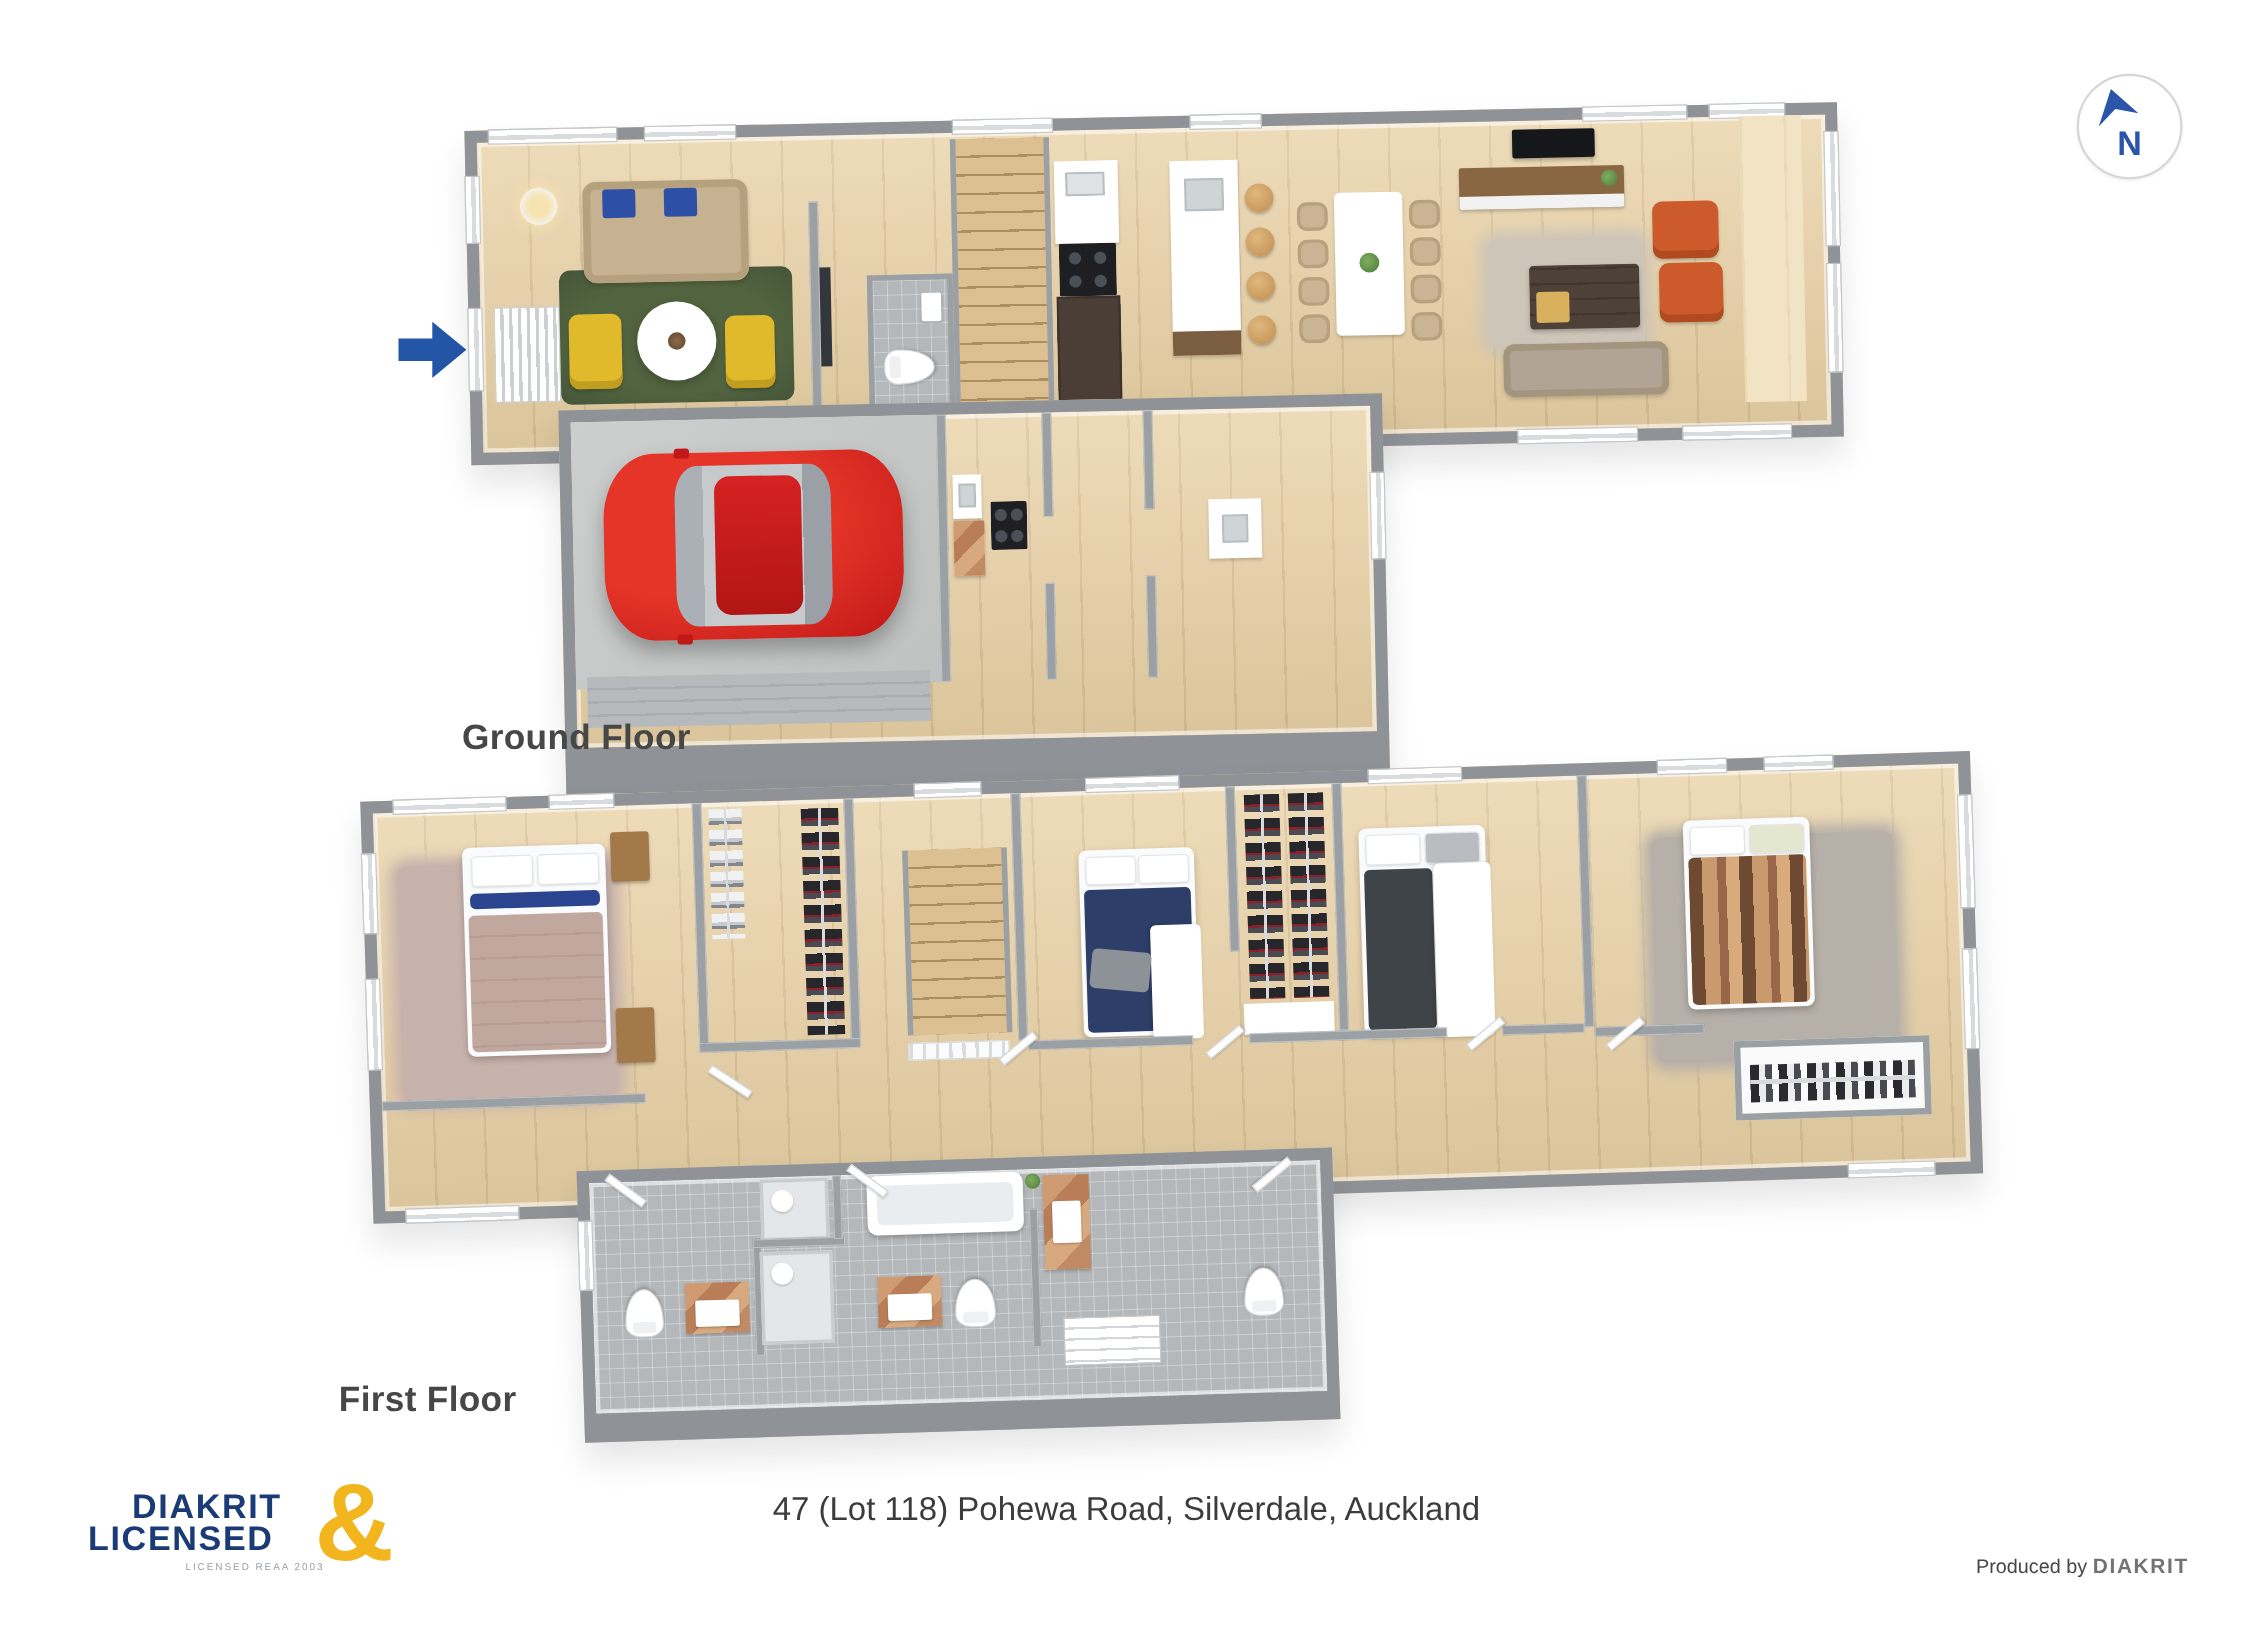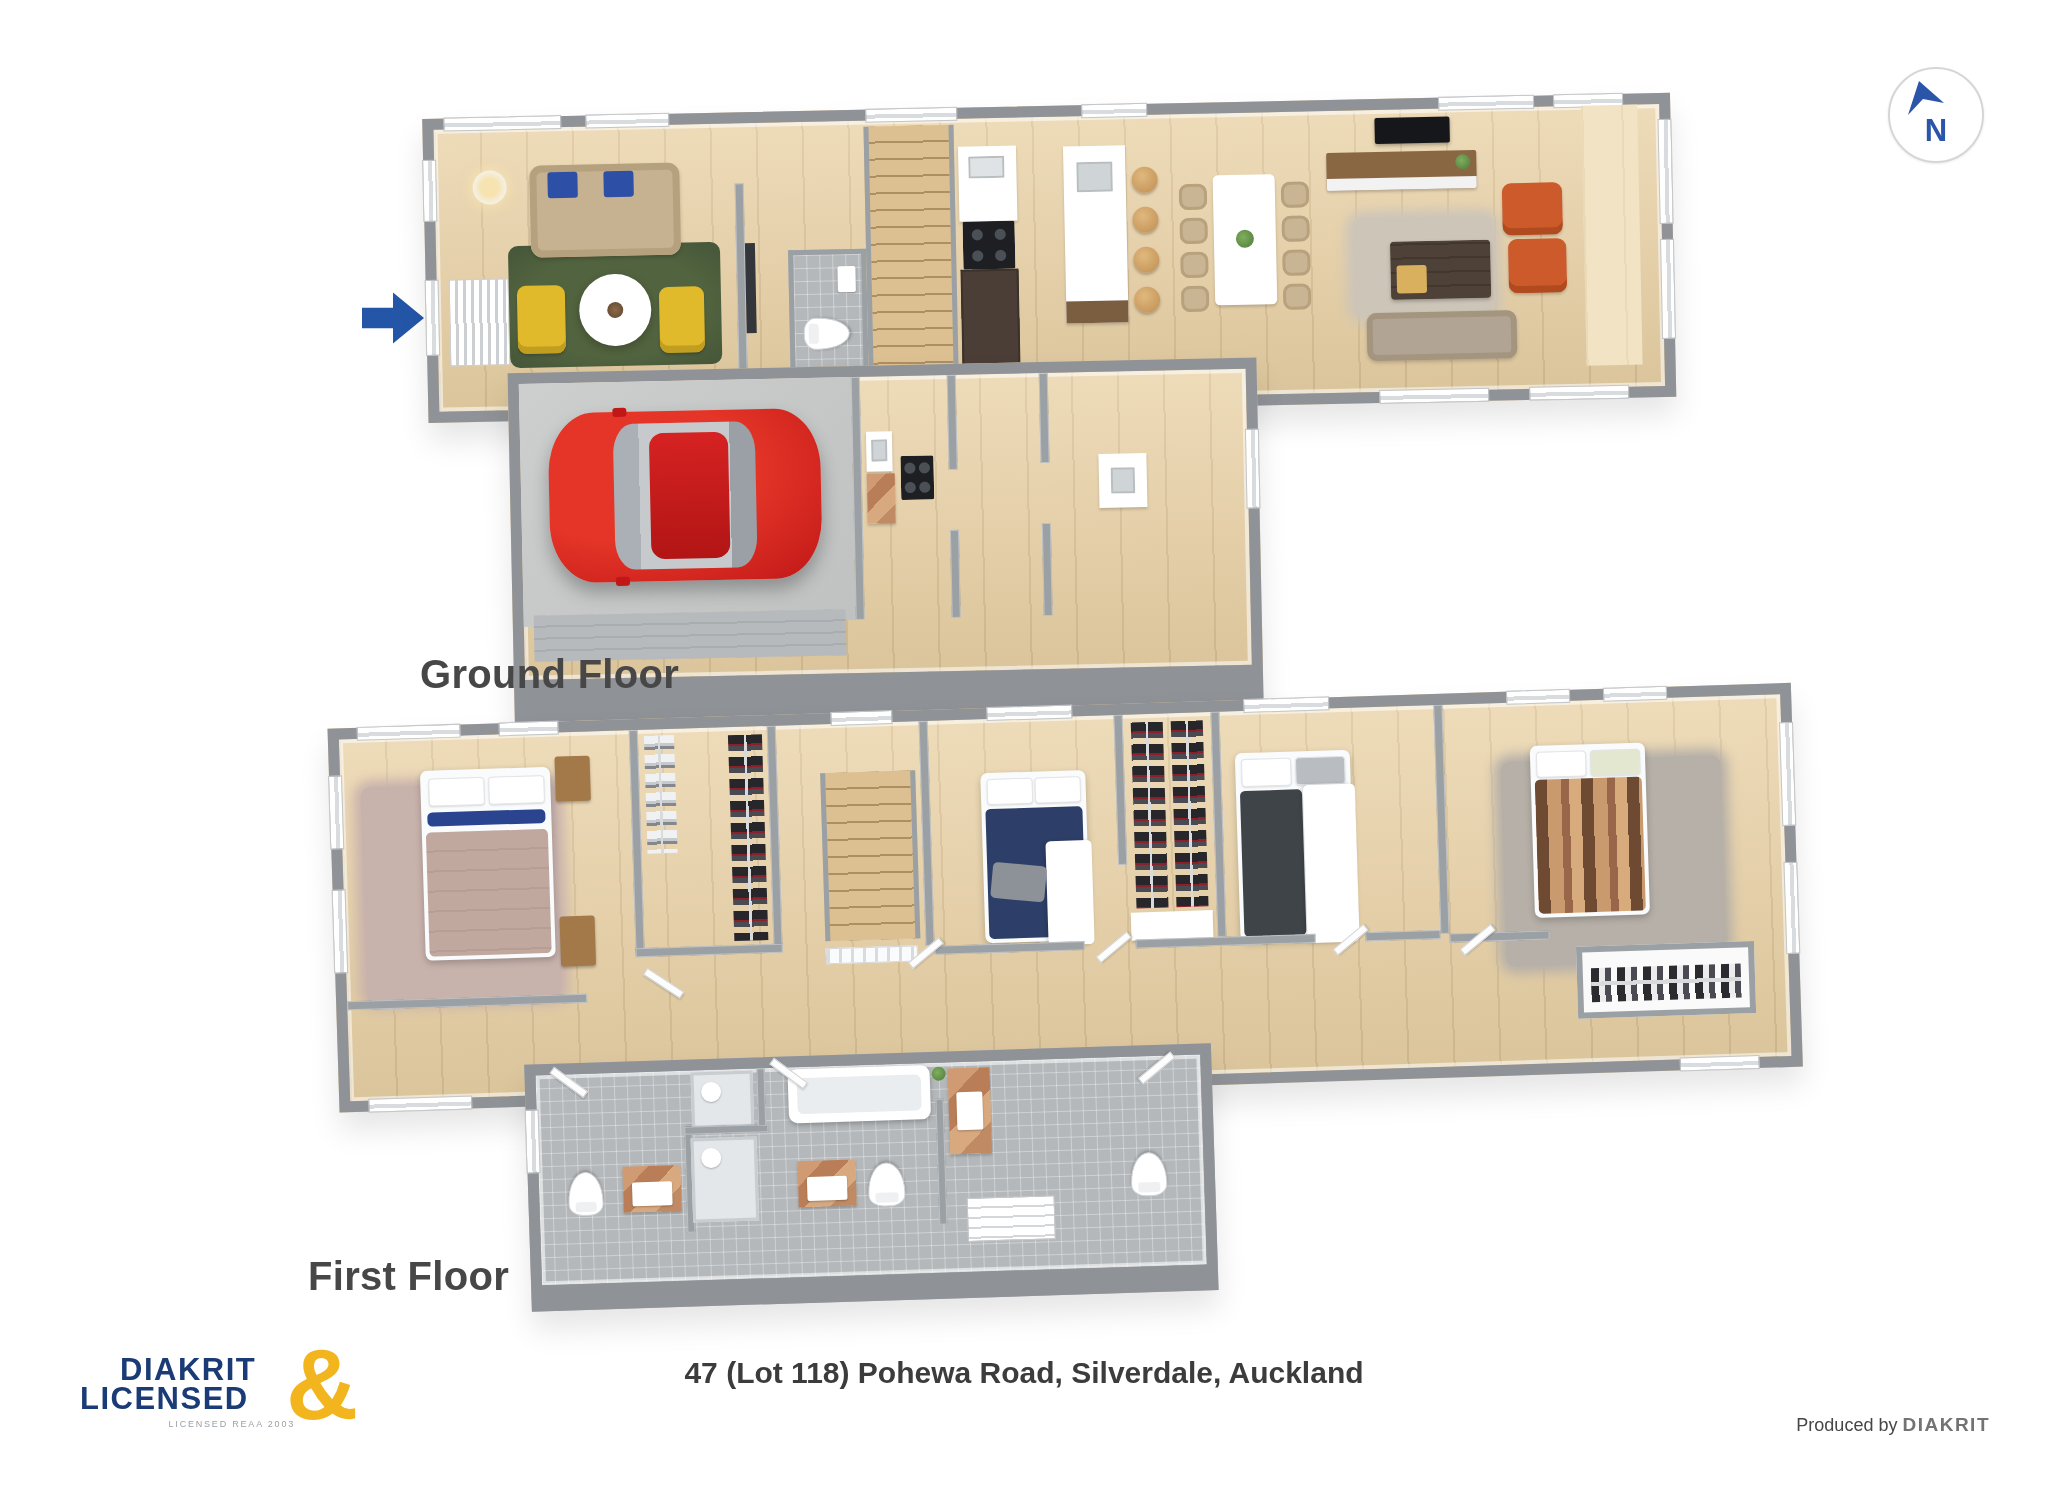--- a/index.html
+++ b/index.html
@@ -66,25 +66,25 @@
   .car-glass{position:absolute;left:24%;top:7%;width:52%;height:86%;border-radius:20px/30px;background:linear-gradient(90deg,#aab0b5 0 18%,#c6cacd 18% 82%,#9aa0a5 82%);}
   .car-roof{position:absolute;left:37%;top:13%;width:29%;height:74%;border-radius:14px;background:linear-gradient(180deg,#d62222,#b21515);}
   .car-mirror{position:absolute;width:14px;height:9px;background:#c01717;border-radius:3px;}
 
   
   .compass{position:absolute;width:92px;height:92px;border-radius:50%;background:#fff;border:2px solid #d4d6d8;box-shadow:0 1px 3px rgba(0,0,0,.08);}
   .compass-n{position:absolute;left:0;right:0;top:44px;text-align:center;font-weight:bold;font-size:31px;color:#2a55a8;}
   .entry-arrow{position:absolute;background:#2456a8;clip-path:polygon(0 34%,50% 34%,50% 10%,100% 50%,50% 90%,50% 66%,0 66%);}
 
   
-  .floor-label{position:absolute;font-size:40px;font-weight:600;color:#474747;letter-spacing:.3px;}
+  .floor-label{position:absolute;font-size:32px;font-weight:600;color:#474747;letter-spacing:.3px;}
   .logo-line{position:absolute;font-weight:bold;color:#1b3b76;letter-spacing:1.5px;font-size:31px;}
   .logo-amp{position:absolute;font-weight:bold;color:#f2b51e;font-size:100px;line-height:1;}
   .logo-sub{position:absolute;font-size:9px;color:#9aa0a6;letter-spacing:1.8px;}
-  .addr{position:absolute;left:0;right:0;text-align:center;font-size:30px;font-weight:bold;color:#3c3c3c;}
+  .addr{position:absolute;left:0;right:0;text-align:center;font-size:30px;font-weight:normal;color:#3c3c3c;}
   .disc{position:absolute;left:0;right:0;text-align:center;font-size:15.5px;color:#3c3c3c;}
   .produced{position:absolute;font-size:18px;color:#464646;}
   .produced b{font-size:19px;letter-spacing:1.5px;color:#737373;}
 </style>
 </head>
 <body>
 
 <div class="canvas">
 
   <div class="compass" style="left:1888px;top:67px">

